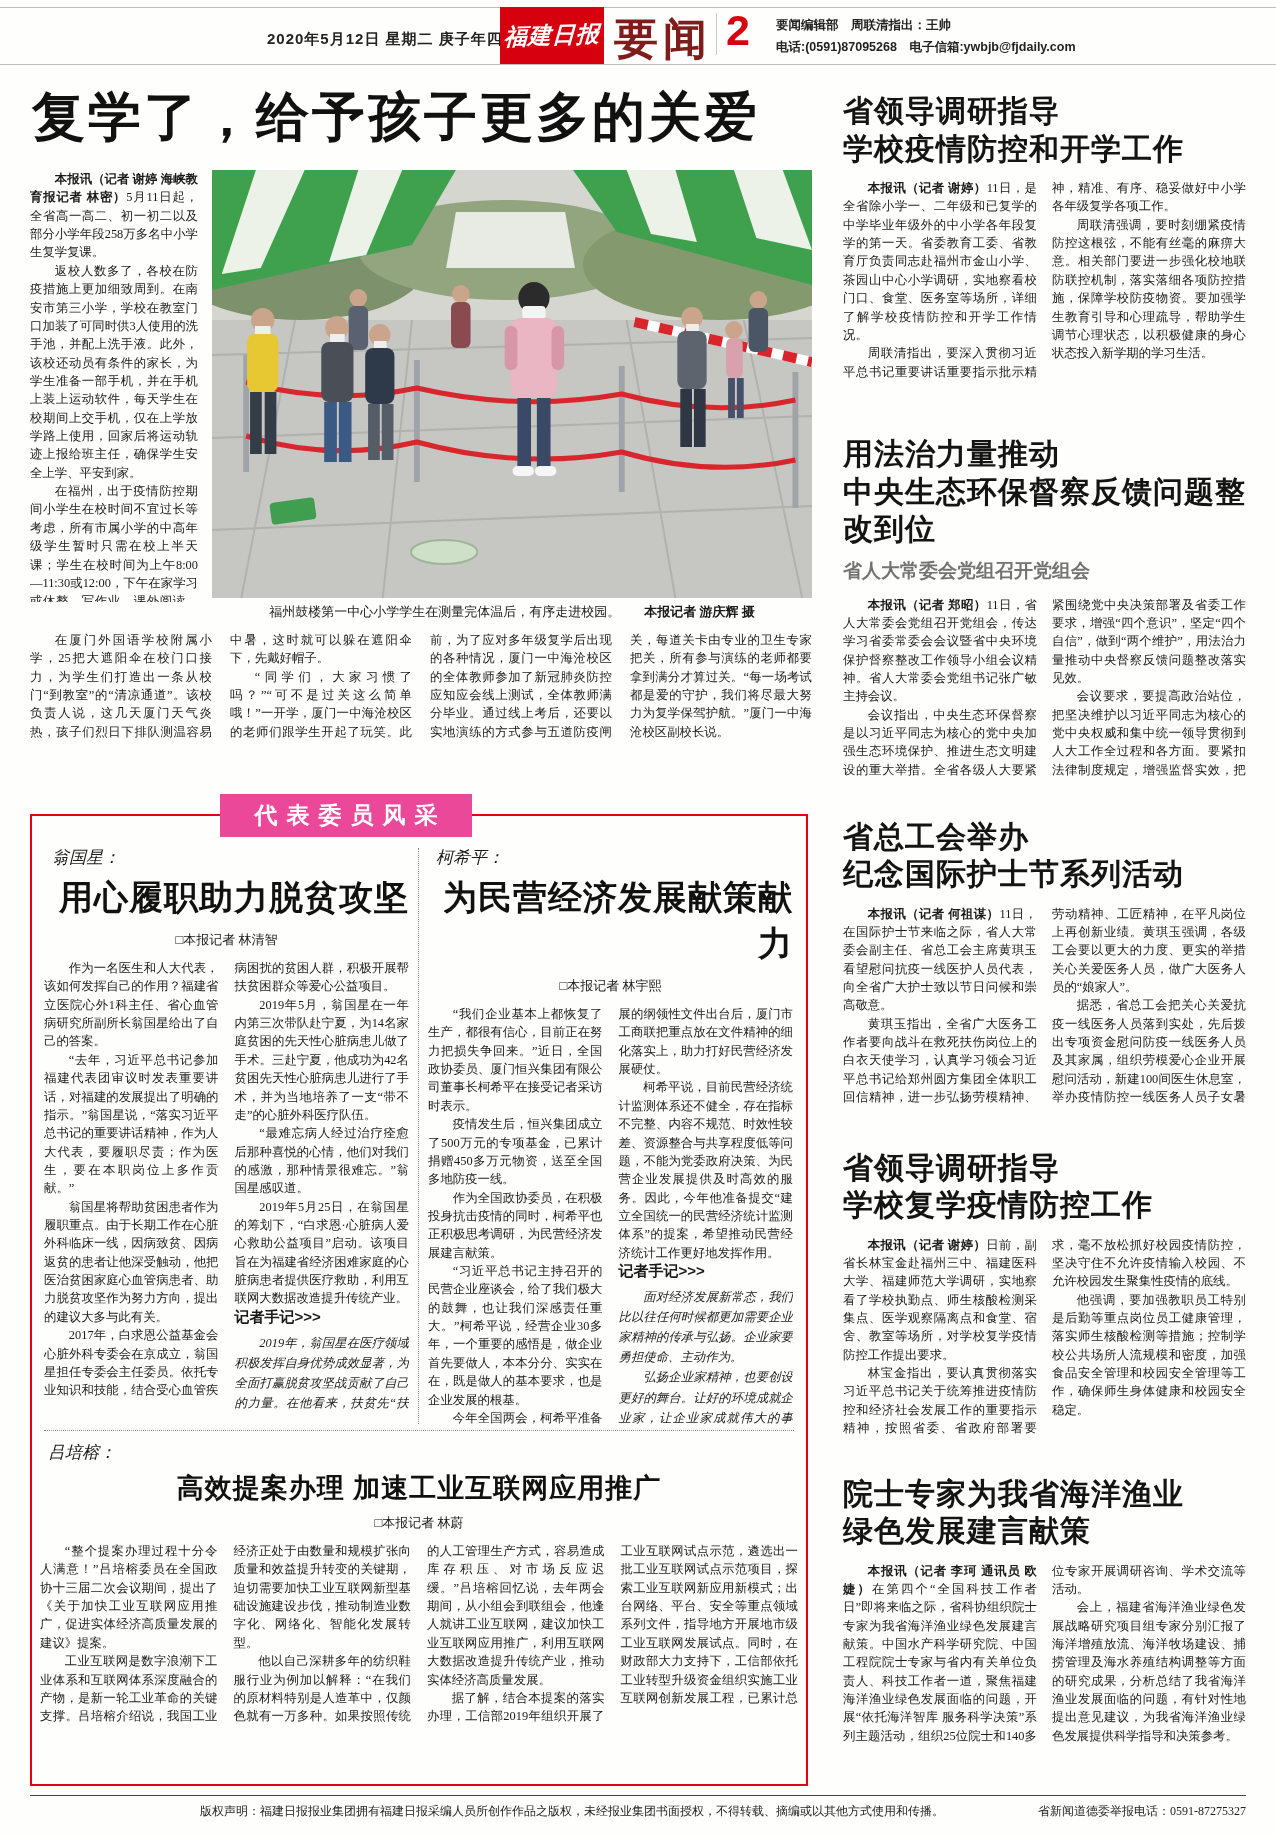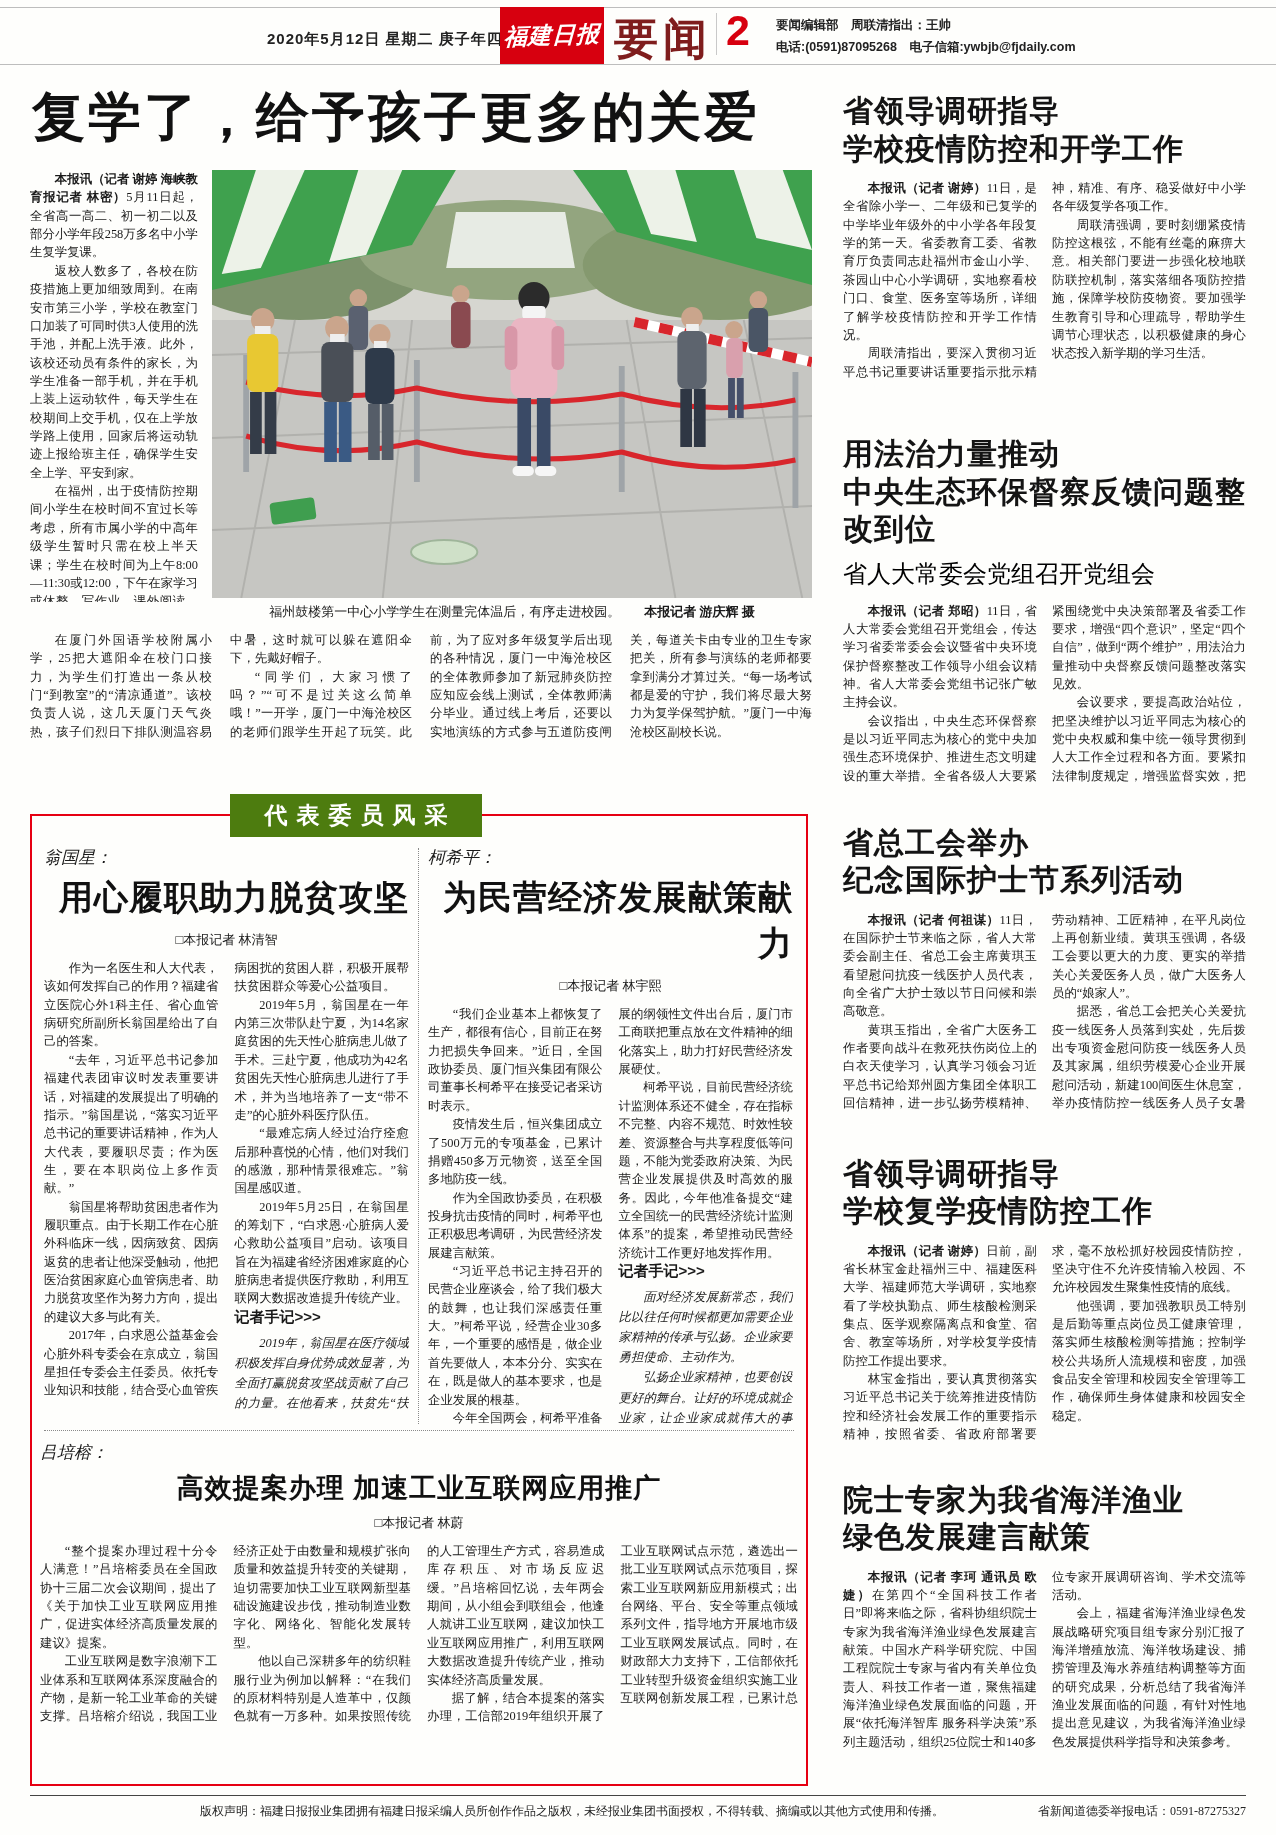--- a/index.html
+++ b/index.html
@@ -29,47 +29,47 @@
            font-family:"Liberation Sans","DejaVu Sans",sans-serif;white-space:nowrap;}
   .lead-top{display:flex;gap:14px;}
   .lead-col1{width:168px;height:432px;overflow:hidden;flex:none;}
   .lead-fig{flex:1;margin:0;}
   .lead-fig svg{display:block;width:100%;height:428px;background:#c9c9c5;}
   .lead-fig figcaption{margin-top:5px;font-size:13px;text-align:center;}
   .lead-fig figcaption b{margin-left:1.6em;}
   .lead-bottom{margin-top:10px;height:120px;overflow:hidden;columns:4;column-gap:18px;}
   
   .feature{position:absolute;left:30px;top:814px;width:778px;height:972px;border:2px solid #e60012;box-sizing:border-box;}
-  .banner{position:absolute;top:-22px;left:198px;width:252px;height:43px;background:#4d7c0f;color:#fff;
+  .banner{position:absolute;top:-22px;left:188px;width:252px;height:43px;background:#ec4899;color:#fff;
           display:flex;align-items:center;justify-content:center;font-size:23px;font-weight:bold;
           letter-spacing:9px;padding-left:9px;box-sizing:border-box;
           font-family:"Liberation Sans","DejaVu Sans",sans-serif;}
   .feature-top{display:flex;height:608px;padding:28px 12px 0;box-sizing:border-box;}
   .fart{width:365px;overflow:hidden;}
   .fdivider{border-left:1px dotted #8a8a8a;margin:4px 9px 0;}
-  .kicker{font-size:17px;margin:2px 0 6px 0;font-style:italic;font-family:Liberation Mono, monospace;}
+  .kicker{font-size:17px;margin:2px 0 6px 8px;font-style:italic;font-family:Liberation Mono, monospace;}
   .fhead{margin:0 0 10px;font-size:34px;font-weight:900;text-align:right;letter-spacing:1px;color:#111;
          font-family:"Liberation Sans","DejaVu Sans",sans-serif;}
   .byline{text-align:center;font-size:13px;margin:0 0 10px;}
   .fbody{columns:2;column-gap:16px;height:468px;overflow:hidden;}
   .notes-head{font-size:15px;font-weight:bold;margin:0 0 6px;
          font-family:"Liberation Sans","DejaVu Sans",sans-serif;}
   .notes .para{font-style:italic;line-height:1.62;}
   .feature-sep{border:none;border-top:1px dotted #8a8a8a;margin:6px 12px 10px;}
   .feature-bottom{padding:0 8px;}
   .fb-head{margin:0 0 8px;font-size:27px;font-weight:900;text-align:center;letter-spacing:1px;color:#111;
          font-family:"Liberation Sans","DejaVu Sans",sans-serif;}
   .fb-body{columns:4;column-gap:16px;height:192px;overflow:hidden;margin-top:8px;}
   
   .rail{position:absolute;left:843px;top:80px;width:403px;}
   .rail article{margin-top:24px;}
   .rail article:first-child{margin-top:12px;}
   .rh{font-size:30px;font-weight:900;line-height:1.25;letter-spacing:1px;color:#141414;
       font-family:"Liberation Sans","DejaVu Sans",sans-serif;}
-  .rsub{font-size:24px;font-weight:normal;margin:10px 0 0;color:#000000;}
+  .rsub{font-size:19px;font-weight:bold;margin:10px 0 0;color:#737373;}
   .rbody{margin-top:12px;columns:2;column-gap:15px;overflow:hidden;}
   .h232{height:232px;} .h198{height:198px;} .h220{height:220px;} .h215{height:215px;} .h235{height:235px;}
   
   .foot-rule{position:absolute;left:30px;right:30px;top:1795px;height:1px;background:#444;}
   .footer{position:absolute;left:30px;right:30px;top:1803px;display:flex;justify-content:space-between;
           font-size:12px;color:#222;}
   .footer .fl{margin-left:170px;}
 </style>
 </head>
 <body>

